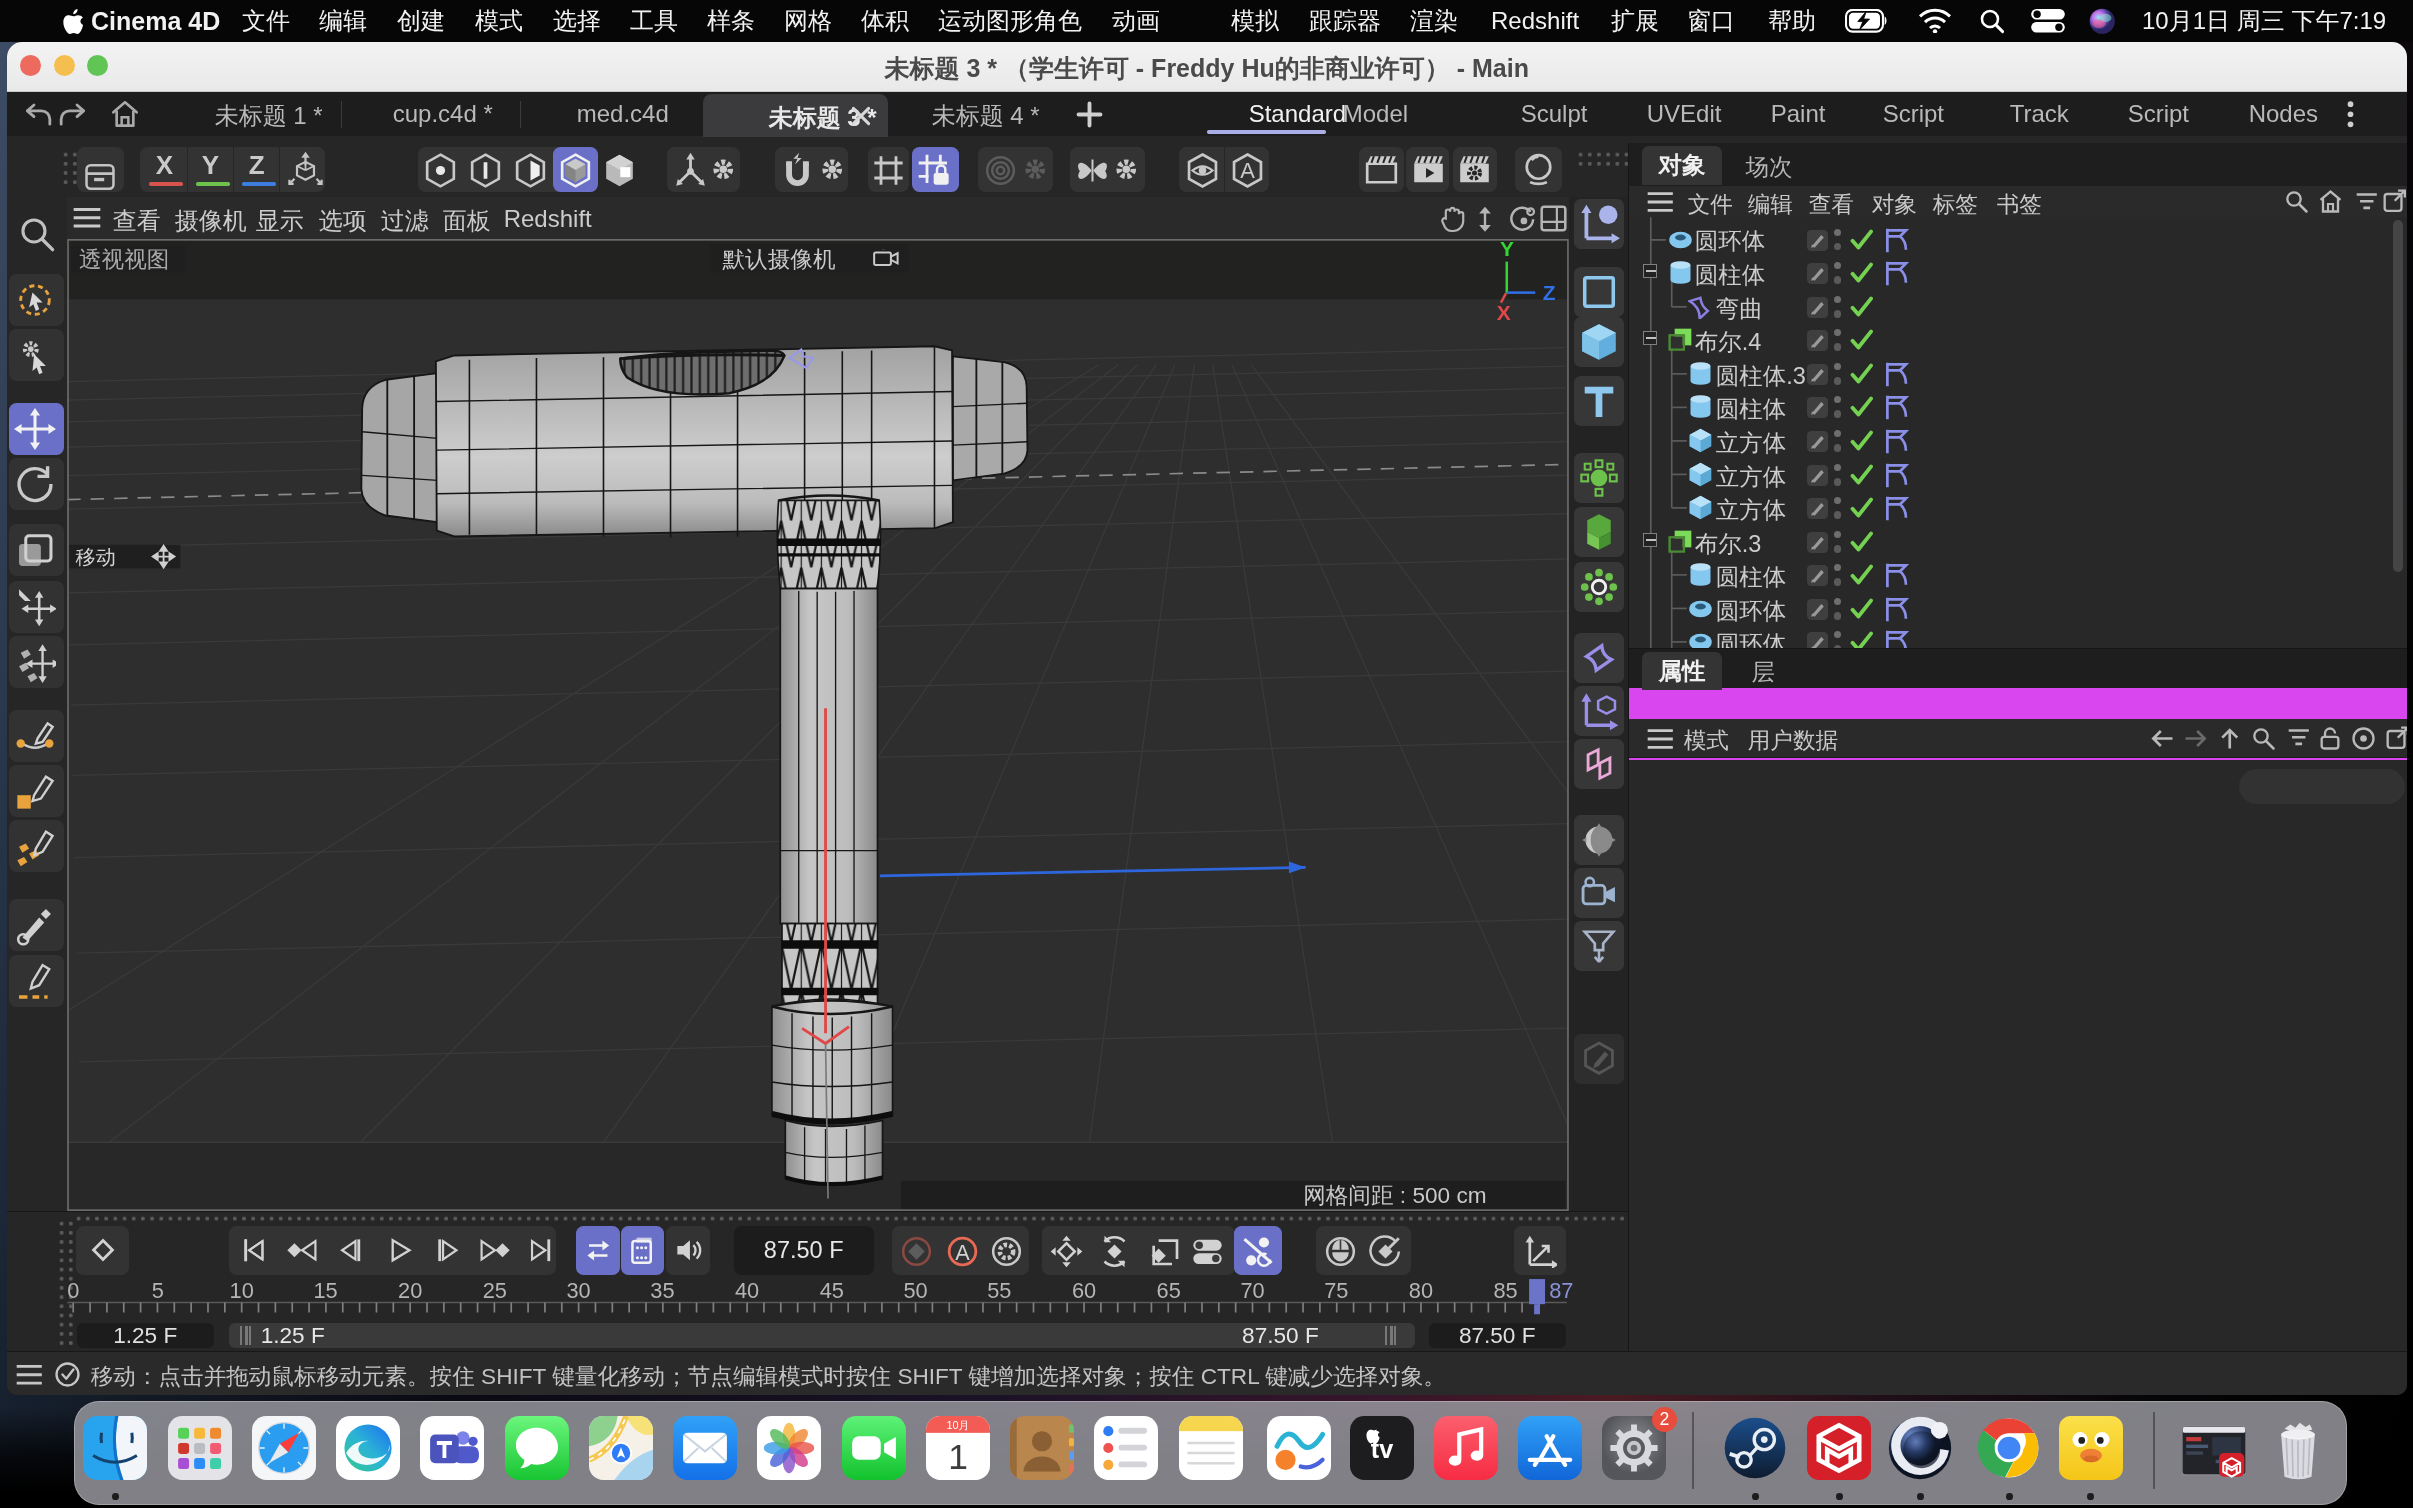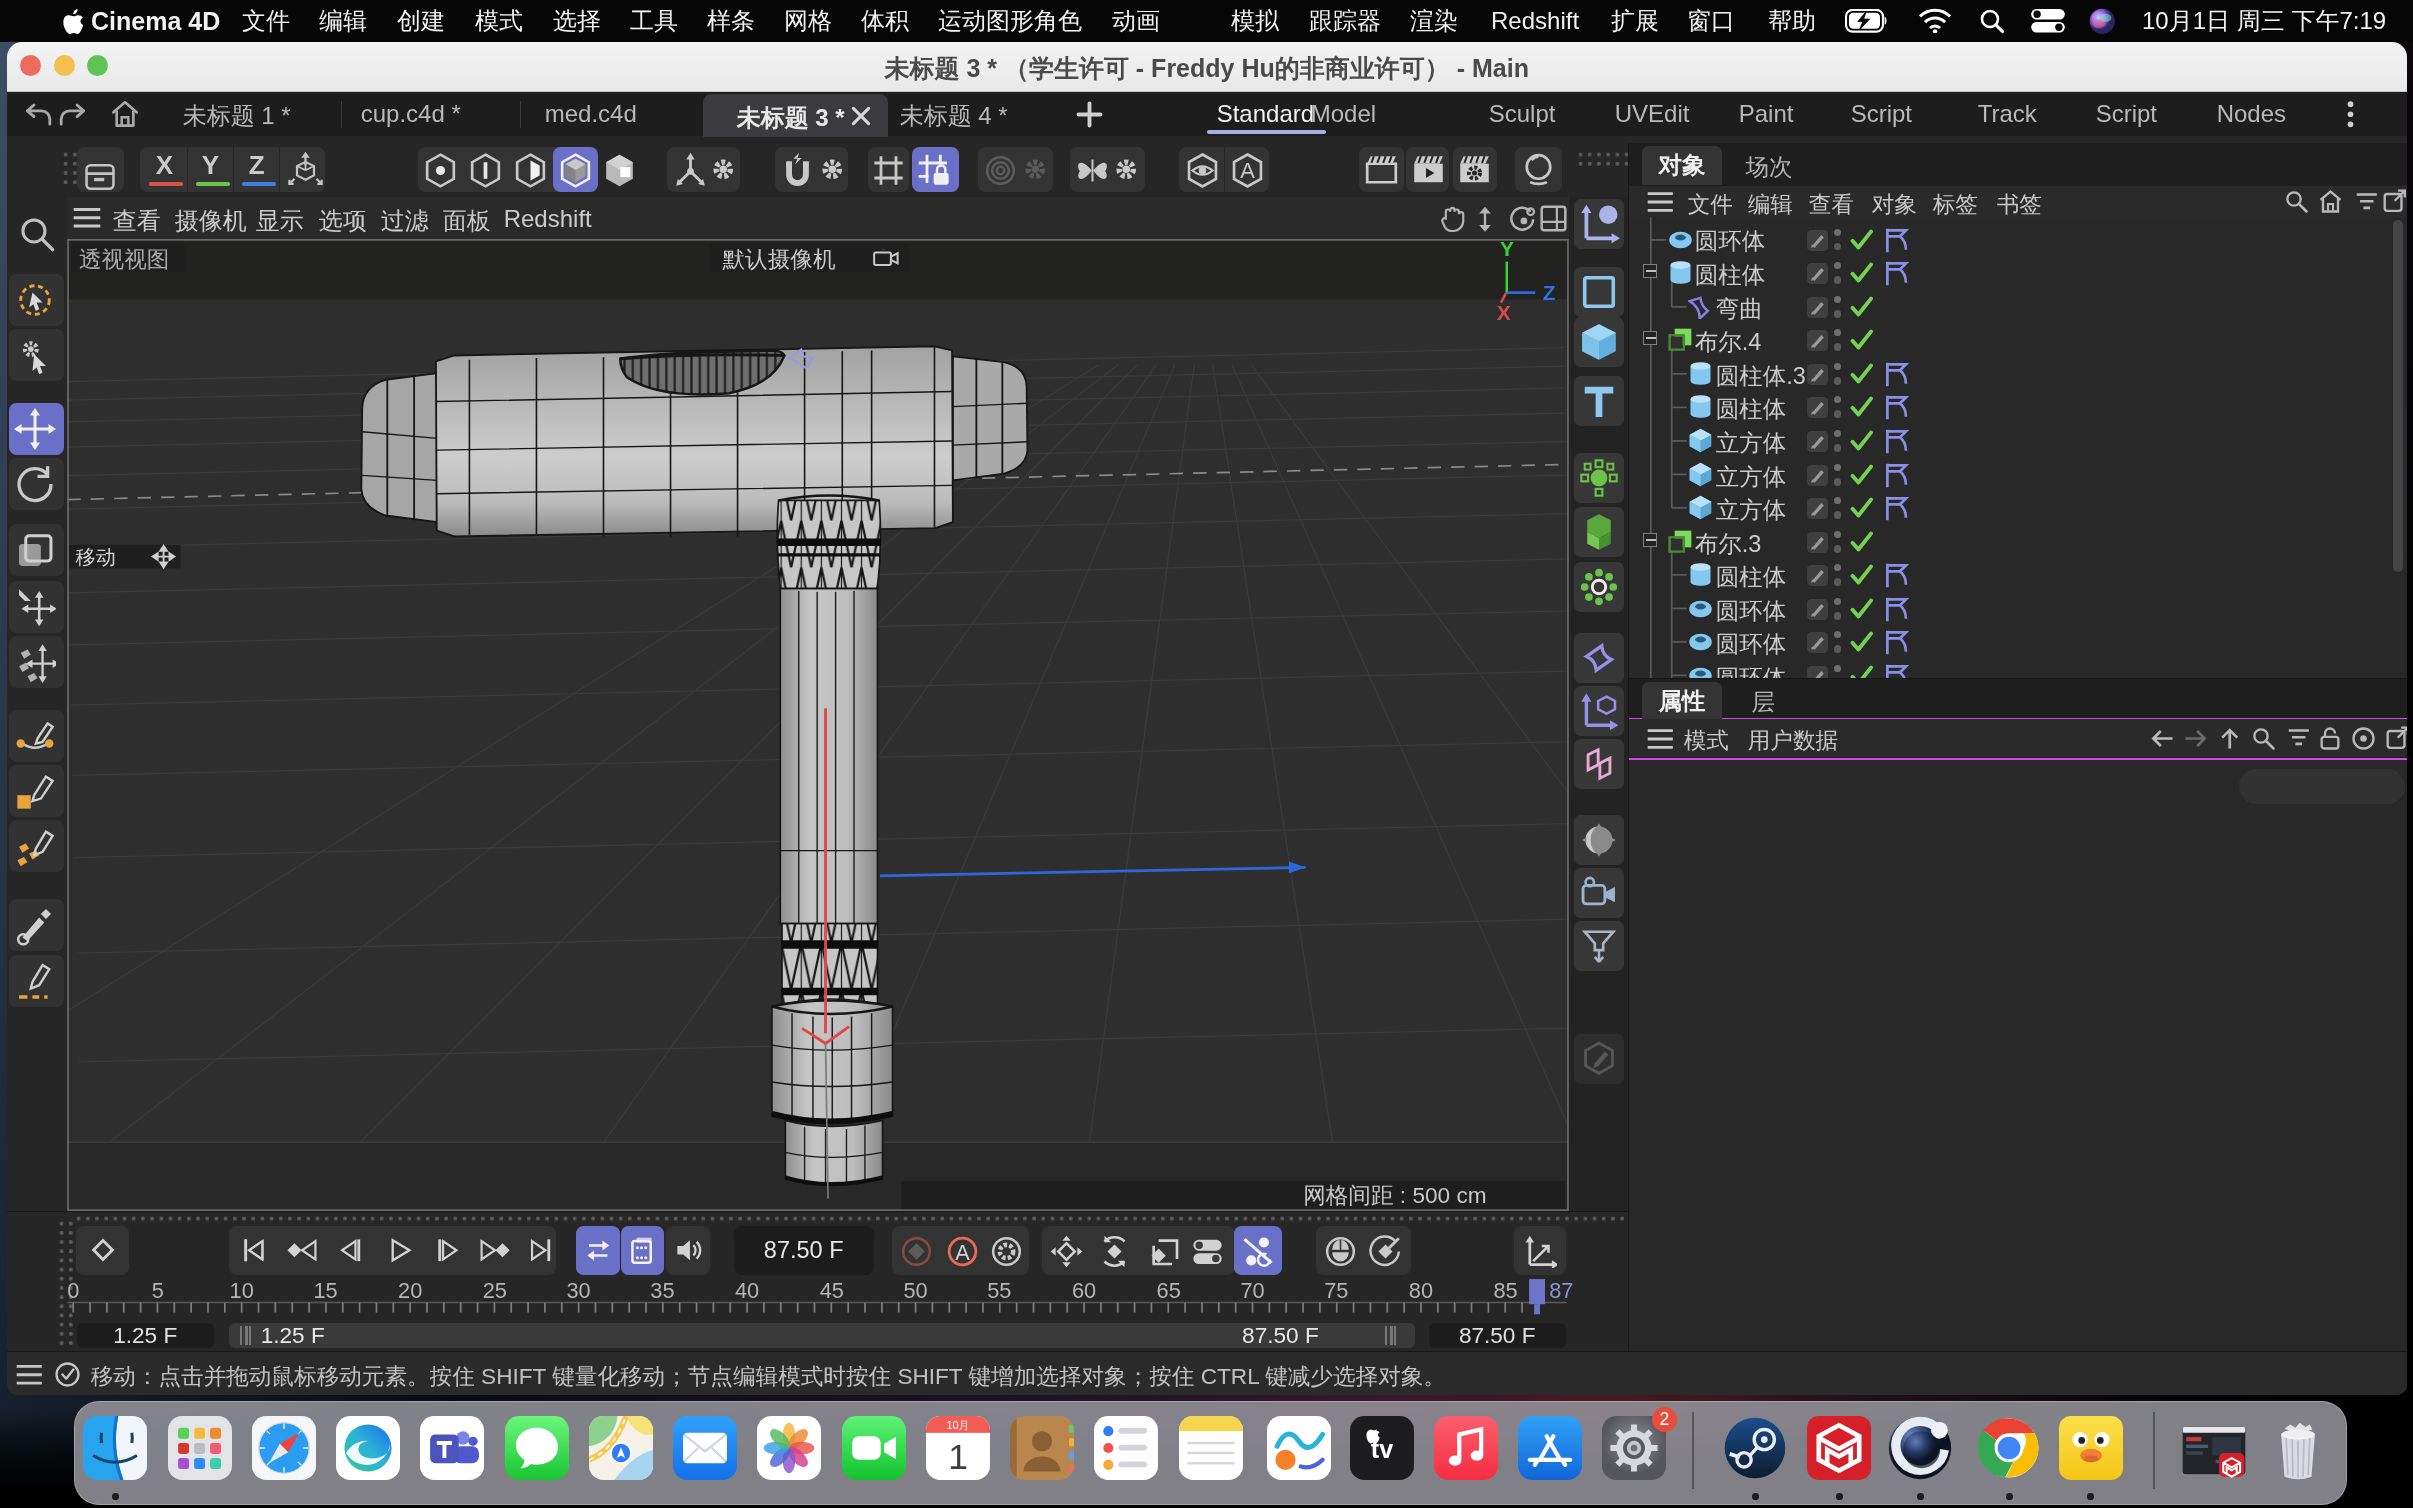--- a/index.html
+++ b/index.html
@@ -4,21 +4,21 @@
 *{margin:0;padding:0;box-sizing:border-box}
 html,body{width:2413px;height:1508px;overflow:hidden;background:#000;font-family:"Liberation Sans",sans-serif;}
 #desktop{position:absolute;inset:0;background:linear-gradient(180deg, rgba(0,0,0,0) 1408px, rgba(0,0,0,0.75) 1458px, #000 1492px),linear-gradient(103deg,#3e4e66 0%,#2e3c52 5%,#16202e 12%,#0a0a12 28%,#1c1228 48%,#38152a 62%,#4a1a22 70%,#200f18 80%,#050507 90%,#000 100%);}
 #menubar{position:absolute;left:0;top:0;width:2413px;height:42px;background:#060606;color:#f2f2f2;font-size:24px;}
 .mb{position:absolute;top:5.9px;height:30px;line-height:30px;white-space:nowrap;}
 #window{position:absolute;left:6.7px;top:42px;width:2400px;height:1353px;background:#262626;border-radius:15px 15px 10px 10px;overflow:hidden;}
 #titlebar{position:absolute;left:0;top:0;width:2400px;height:50px;background:linear-gradient(#f3f3f3,#e9e9e9);border-bottom:0.8px solid #c9c9c9;}
 .tl{position:absolute;top:13.4px;width:21px;height:21px;border-radius:50%;}
 #titletext{position:absolute;top:10px;left:0;width:2400px;text-align:center;font-size:25px;font-weight:bold;color:#4a4a4a;}
 #tabbar{position:absolute;left:0;top:50px;width:2400px;height:44px;background:#1d1d1d;color:#b9b9b9;font-size:24px;}
-.tabtxt{position:absolute;top:8.4px;white-space:nowrap;}
+.tabtxt{position:absolute;top:8.4px;white-space:nowrap;margin-left:32px;}
 .tabdiv{position:absolute;top:9.2px;width:1.7px;height:27px;background:#3d3d3d;}
 #activetab{position:absolute;left:696px;top:1.7px;width:185px;height:43px;background:#3b3b3d;border-radius:8.4px 8.4px 0 0;color:#e8e8e8;}
 .dots{background-image:radial-gradient(#5a5a5a 1.8px,transparent 2.2px);background-size:9.2px 9.2px;}
 #layoutul{position:absolute;left:1200px;top:38px;width:119px;height:4.2px;background:#a9aee6;border-radius:1.7px;}
 #toolbar{position:absolute;left:0;top:95px;width:2400px;height:60px;background:#262626;}
 .tbtn{position:absolute;top:10px;height:45px;background:#333333;border-radius:7.5px;}
 .tbtn.hl{background:#6a70c8;}
 .tbtn.grp{background:#333333;}
 #leftpal{position:absolute;left:0;top:155px;width:60px;height:1014px;background:#262626;}
 .lbtn{position:absolute;left:2.5px;width:55px;height:52px;background:#323232;border-radius:7.5px;}
@@ -993,21 +993,21 @@
           </div>
           <svg class="abs" style="left:221px;top:5.9px" width="23.5" height="22" viewBox="0 0 28 26">
             <path d="M3 14 L10 22 L25 3" fill="none" stroke="#74d151" stroke-width="4.6" stroke-linecap="round" stroke-linejoin="round"></path>
           </svg>
           <svg class="abs" style="left:255px;top:4.2px" width="27" height="27" viewBox="0 0 32 32">
             <path d="M4 2 V30 M4 4 H26 L19 11 H4 M19 11 Q26 17 26 27" fill="none" stroke="#8a90e8" stroke-width="3.2"></path>
           </svg>
         </div>
         <div class="abs" style="left:764px;top:2.5px;width:10px;height:352px;background:#454545;border-radius:5px"></div>
       </div>
-    <div class="abs" style="left:0;top:535px;width:779px;height:40px;background:#1e1e1e;border-top:1.7px solid #161616">
+    <div class="abs" style="left:0;top:505px;width:779px;height:40px;background:#1e1e1e;border-top:1.7px solid #161616">
       <div class="abs" style="left:13.4px;top:2.5px;width:80px;height:38px;background:#343434;border-radius:6.7px 6.7px 0 0;color:#f0f0f0;font-size:23.5px;font-weight:bold;text-align:center;line-height:38px">属性</div>
       <div class="abs" style="left:111px;top:6.7px;color:#b5b5b5;font-size:23.5px;padding:0 11.7px">层</div>
     </div>
     <div class="abs" style="left:0;top:576px;width:779px;height:39px;background:#2a2a2a;color:#c9c9c9;font-size:22.6px;border-bottom:1.7px solid #1a1a1a">
       <svg class="abs" style="left:17px;top:9.2px" width="28.5" height="22" viewBox="0 0 34 26">
           <path d="M2 3 H32 M2 13 H32 M2 23 H32" stroke="#c9c9c9" stroke-width="3.4"></path>
         </svg>
       <div class="abs" style="left:55px;top:5.9px">模式</div>
         <div class="abs" style="left:119px;top:5.9px">用户数据</div>
       <svg class="abs" style="left:520px;top:6.7px" width="27" height="25" viewBox="0 0 32 30">

